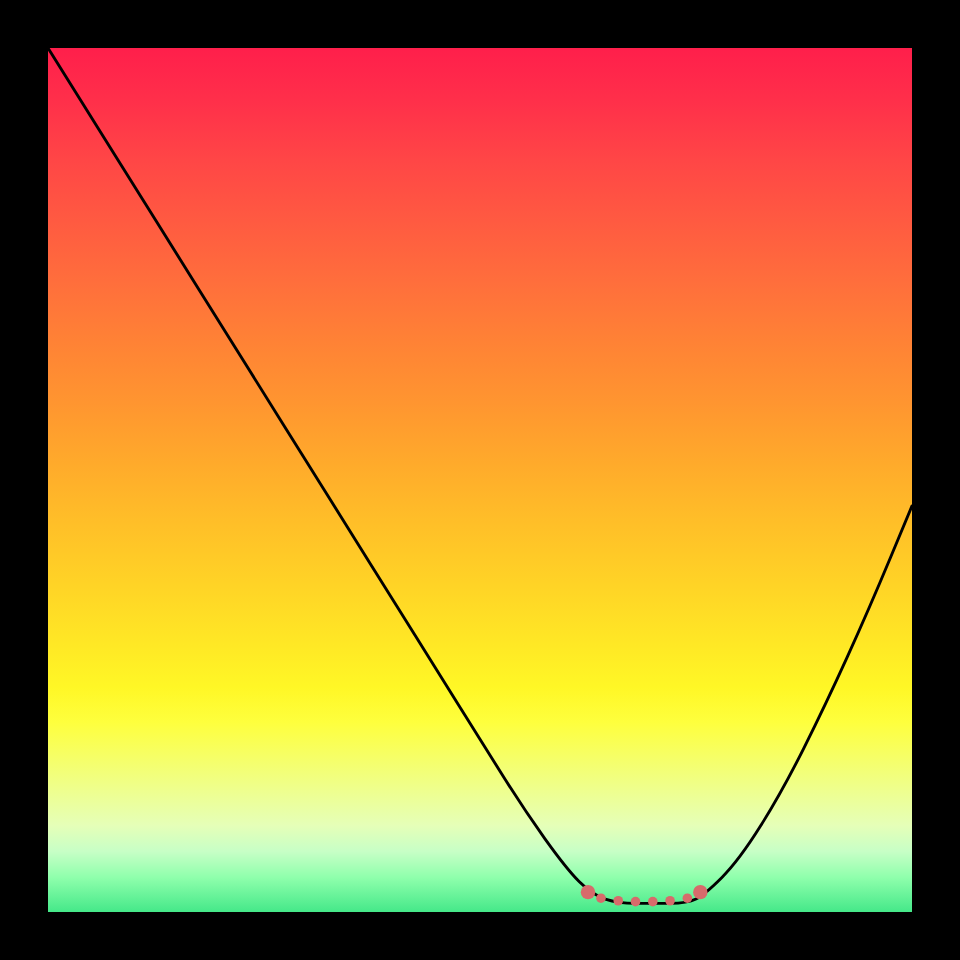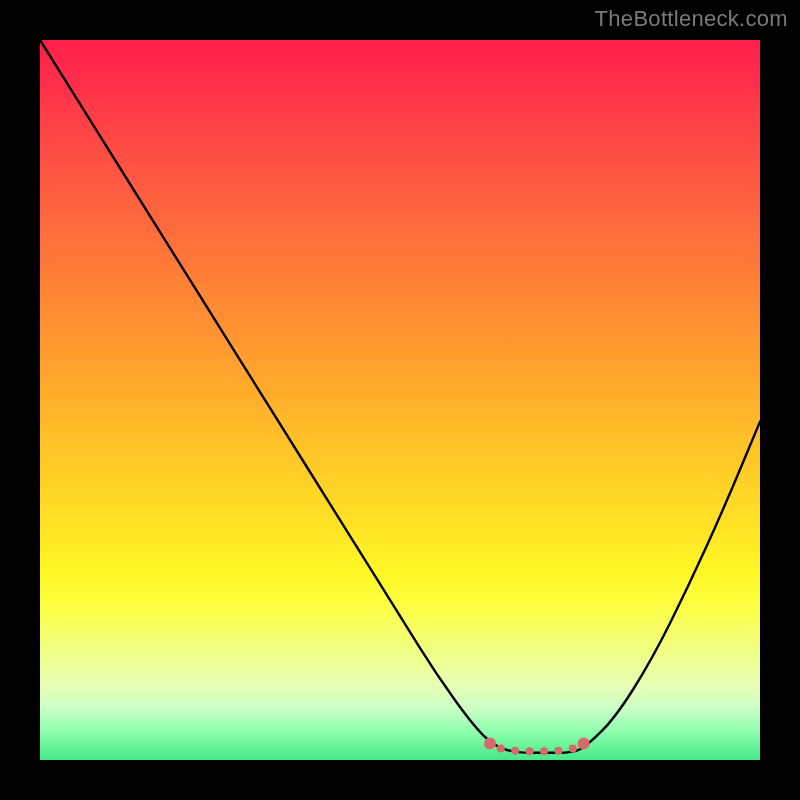--- a/index.html
+++ b/index.html
@@ -64,21 +64,20 @@
     top: 0;
     width: 720px;
     height: 720px;
     overflow: visible;
   }
 </style>
 </head>
 <body>
 
 <div class="frame">
-  <div class="watermark">TheBottleneck.com</div>
 
   <div class="plot-area">
     <svg class="curve" viewBox="0 0 720 720" preserveAspectRatio="none">
       <path id="main-curve" fill="none" stroke="#000000" stroke-width="2.4" stroke-linecap="round" d="M 0,0 Q 36,57.60000000000002 54,86.40000000000003 Q 72,115.20000000000005 90,144 Q 108,172.79999999999995 126,201.59999999999997 Q 144,230.39999999999998 162,259.2 Q 180,288 198,316.79999999999995 Q 216,345.59999999999997 234,374.4 Q 251.99999999999997,403.2 270,432 Q 288,460.8 306,489.6 Q 324,518.4 342,547.2 Q 360,576 378,604.8 Q 396.00000000000006,633.6 414,658.8 Q 432,684 442.8,694.8 Q 453.6,705.6 464.40000000000003,709.2 Q 475.20000000000005,712.8 489.6,712.8 Q 503.99999999999994,712.8 518.4,712.8 Q 532.8,712.8 540,709.2 Q 547.2,705.6 561.6,691.2 Q 576,676.8 594,648 Q 612,619.2 630,583.2 Q 648,547.2 666,507.6 Q 684,468 702,424.8 T 720,381.6"></path>
       <g id="marker-group">
           <circle cx="450" cy="703.44" r="6" fill="#d76b6b"></circle>
           <circle cx="460.8" cy="708.48" r="4" fill="#d76b6b"></circle>
           <circle cx="475.20000000000005" cy="710.64" r="4" fill="#d76b6b"></circle>
           <circle cx="489.6" cy="711.36" r="4" fill="#d76b6b"></circle>
           <circle cx="503.99999999999994" cy="711.36" r="4" fill="#d76b6b"></circle>

